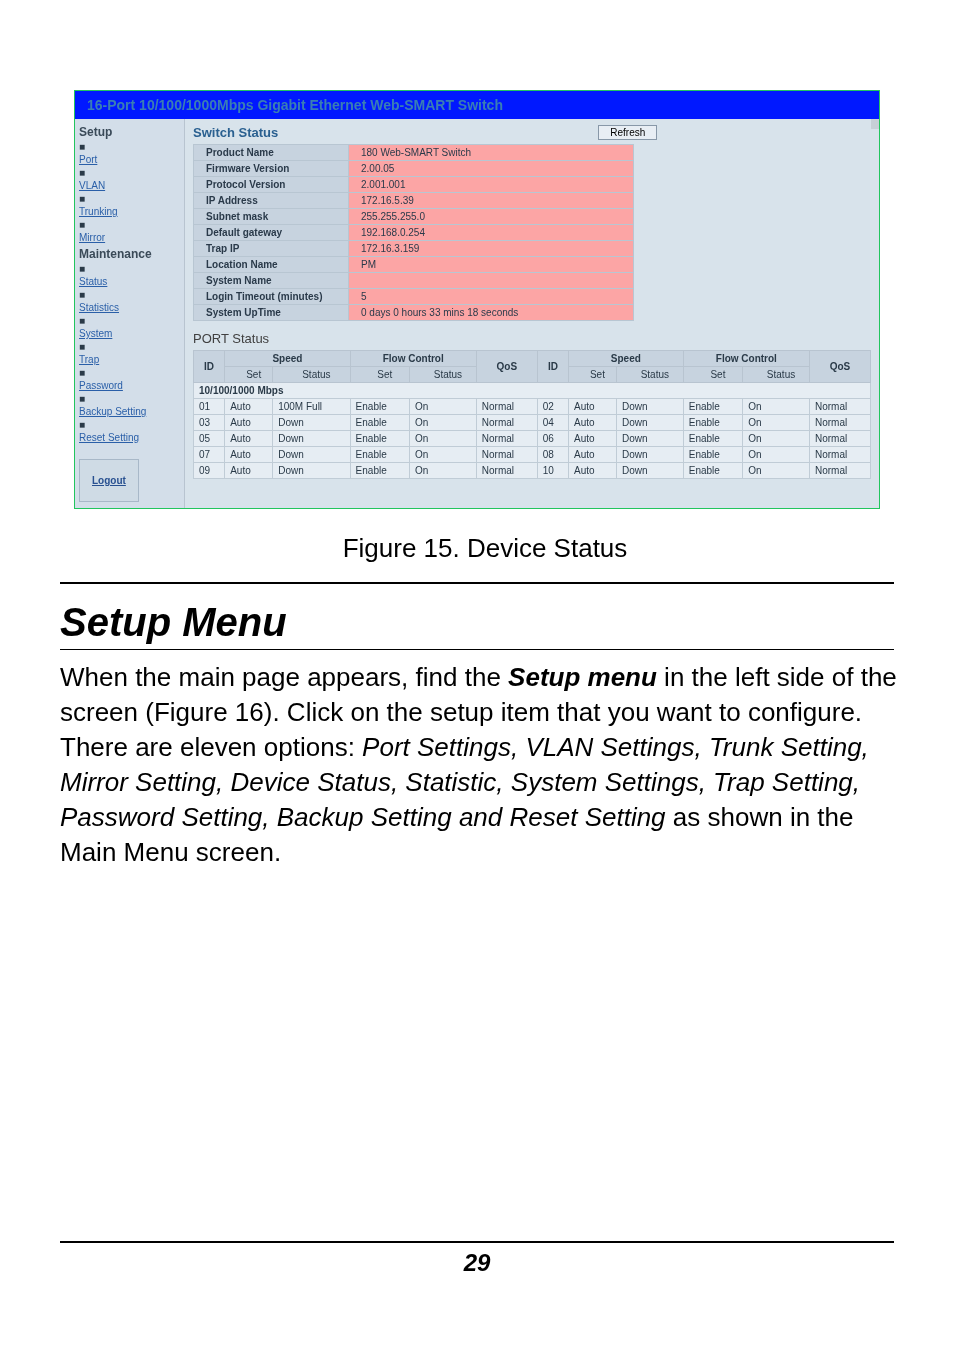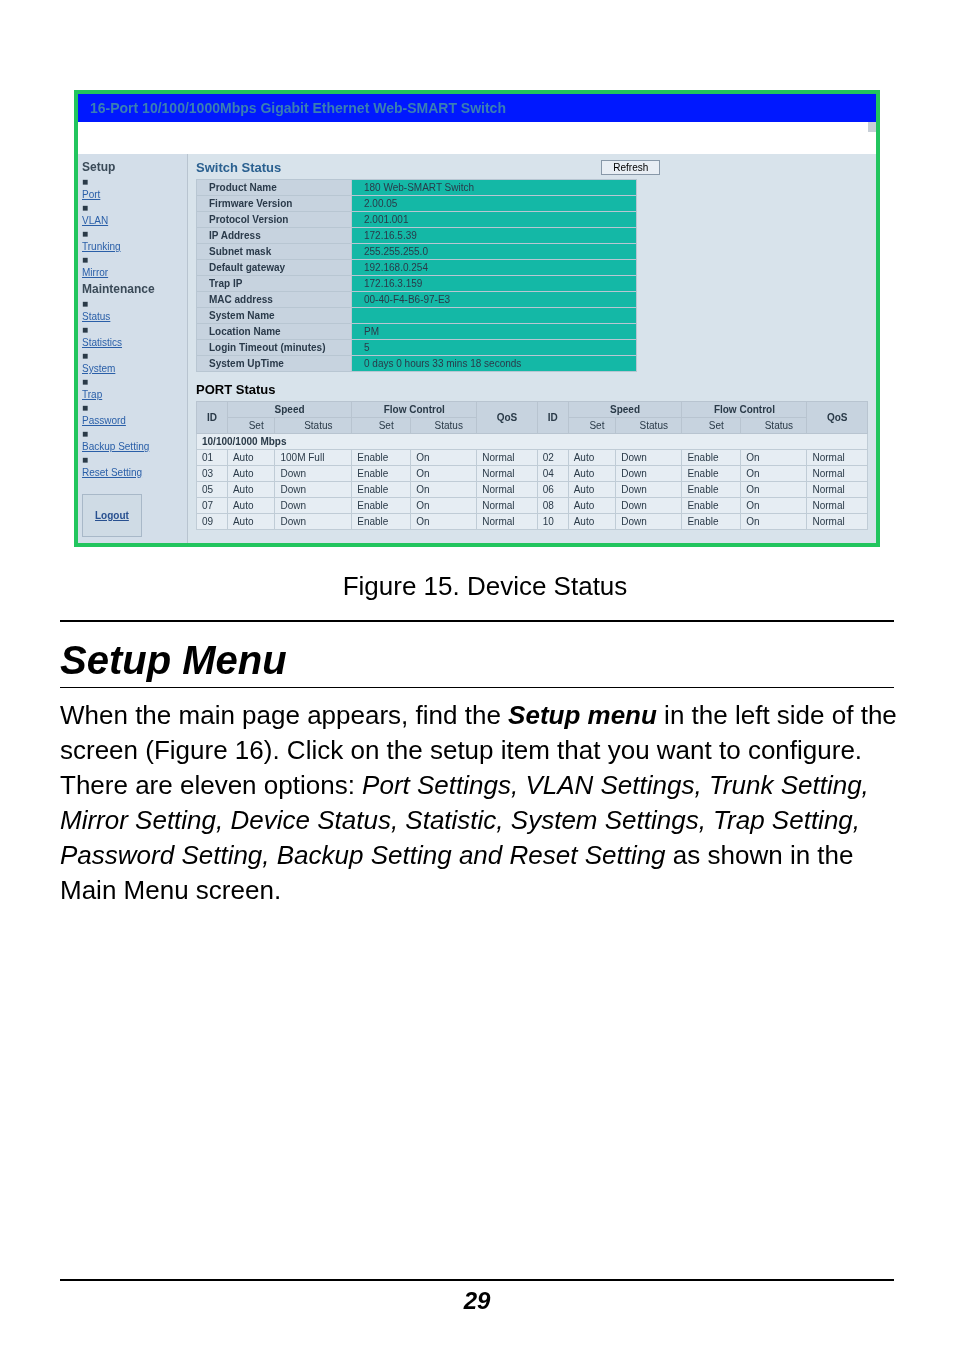--- a/index.html
+++ b/index.html
@@ -11,21 +11,21 @@
   }
   .page {
     width: 954px;
     margin: 0 auto;
     box-sizing: border-box;
   }
   .shot-wrap {
     padding: 90px 74px 8px 74px;
   }
   .shot {
-    border: 4px solid #22c55e;
+    border: 1px solid #22c55e;
     width: 806px;
     box-sizing: border-box;
     position: relative;
     font-size: 10px;
   }
   .title-bar {
     background: #0018ff;
     color: #3a7fb3;
     font-weight: bold;
     font-size: 14px;
@@ -36,21 +36,20 @@
     top: 28px;
     right: 0;
     width: 8px;
     height: 10px;
     background: #c7cfd7;
   }
   .panel {
     display: flex;
     background: #d7e3eb;
     min-height: 330px;
-    margin-top: 32px;
   }
   .sidebar {
     width: 110px;
     background: #d3dee9;
     border-right: 1px solid #b8c4d0;
     padding: 6px 4px;
     box-sizing: border-box;
     color: #3a4a58;
   }
   .sb-head {
@@ -115,27 +114,27 @@
     padding: 2px 12px;
     font-size: 10px;
     color: #2a3a4a;
   }
   table.kv td.k {
     background: #c7d3df;
     font-weight: bold;
     width: 130px;
   }
   table.kv td.v {
-    background: #14b8a6;
+    background: #fca5a5;
     width: 260px;
   }
   .port-title {
-    color: #000000;
+    color: #404040;
     font-size: 13px;
-    font-weight: bold;
+    font-weight: normal;
     margin: 4px 0;
   }
   table.ports {
     border-collapse: collapse;
     width: 100%;
     font-size: 10px;
   }
   table.ports th {
     background: #c7d3df;
     border: 1px solid #b8c4d0;
@@ -262,30 +261,26 @@
                 </tr>
                 <tr>
                   <td class="k">Default gateway</td>
                   <td class="v">192.168.0.254</td>
                 </tr>
                 <tr>
                   <td class="k">Trap IP</td>
                   <td class="v">172.16.3.159</td>
                 </tr>
                 <tr>
-                  <td class="k">MAC address</td>
-                  <td class="v">00-40-F4-B6-97-E3</td>
+                  <td class="k">Location Name</td>
+                  <td class="v">PM</td>
                 </tr>
                 <tr>
                   <td class="k">System Name</td>
                   <td class="v"></td>
-                </tr>
-                <tr>
-                  <td class="k">Location Name</td>
-                  <td class="v">PM</td>
                 </tr>
                 <tr>
                   <td class="k">Login Timeout (minutes)</td>
                   <td class="v">5</td>
                 </tr>
                 <tr>
                   <td class="k">System UpTime</td>
                   <td class="v">0 days 0 hours 33 mins 18 seconds</td>
                 </tr>
               </tbody>

